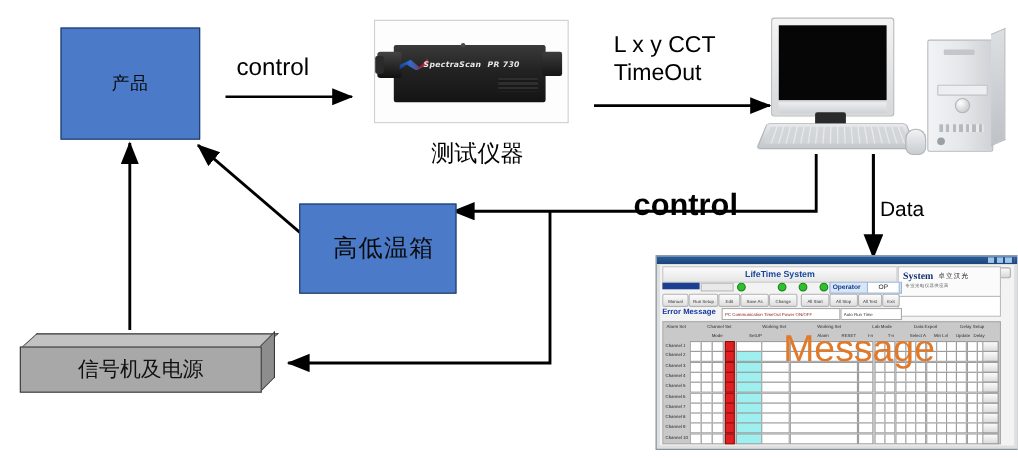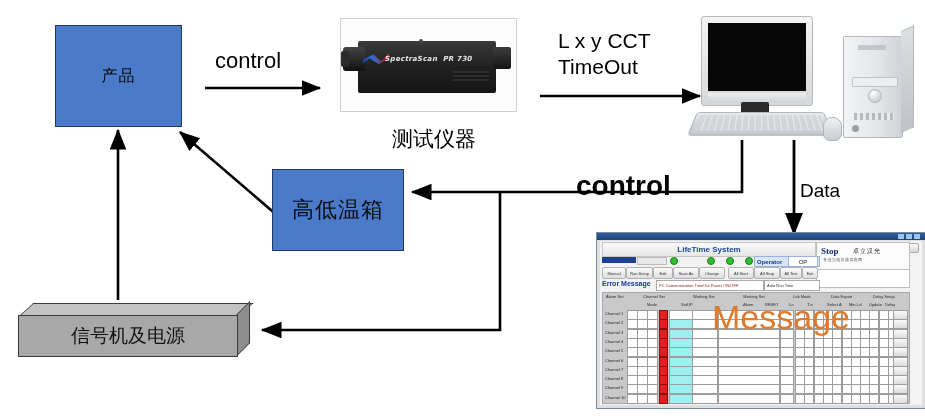--- a/index.html
+++ b/index.html
@@ -11,21 +11,21 @@
   .abs{position:absolute;}
 
   
   .bluebox{
     background:#4a7ac8;border:1px solid #1f3864;
     display:flex;align-items:center;justify-content:center;
     color:#0a0a0a;font-family:"DejaVu Sans",sans-serif;
     letter-spacing:1px;
   }
   #product-box{left:55px;top:25px;width:125px;height:100px;font-size:16px;}
-  #chamber-box{left:272px;top:169px;width:130px;height:80px;font-size:22px;}
+  #chamber-box{left:272px;top:185px;width:130px;height:80px;font-size:22px;padding-left:11px;}
 
   
   #power-box{left:18px;top:303px;width:235px;height:64px;}
   #power-box .front{
     position:absolute;left:0;top:12px;width:218px;height:40px;
     background:#a8a8a8;border:1px solid #3a3a3a;
     display:flex;align-items:center;justify-content:center;
     font-size:19px;color:#111;font-family:"DejaVu Serif",serif;
   }
   #power-box .top{
@@ -265,21 +265,21 @@
   </div>
 
   <div class="abs" id="software-panel">
     <div class="sw-titlebar"></div>
     <div class="sw-inner">
 
       <div class="sw-header">LifeTime System</div>
       <div class="sw-hdr-btn"></div>
 
       <div class="sw-logo">
-        <span class="sw-logo-name">Stop</span>
+        <span class="sw-logo-name">System</span>
         <span class="sw-logo-cn">卓立汉光</span>
         <span class="sw-logo-sub">专业光电仪器供应商</span>
       </div>
       <div class="sw-logo-blank"></div>
 
       <div class="sw-statusrow">
         <div class="sw-progress"></div>
         <div class="sw-progress2"></div>
         <span class="led" style="left:68px"></span>
         <span class="led" style="left:105px"></span>

